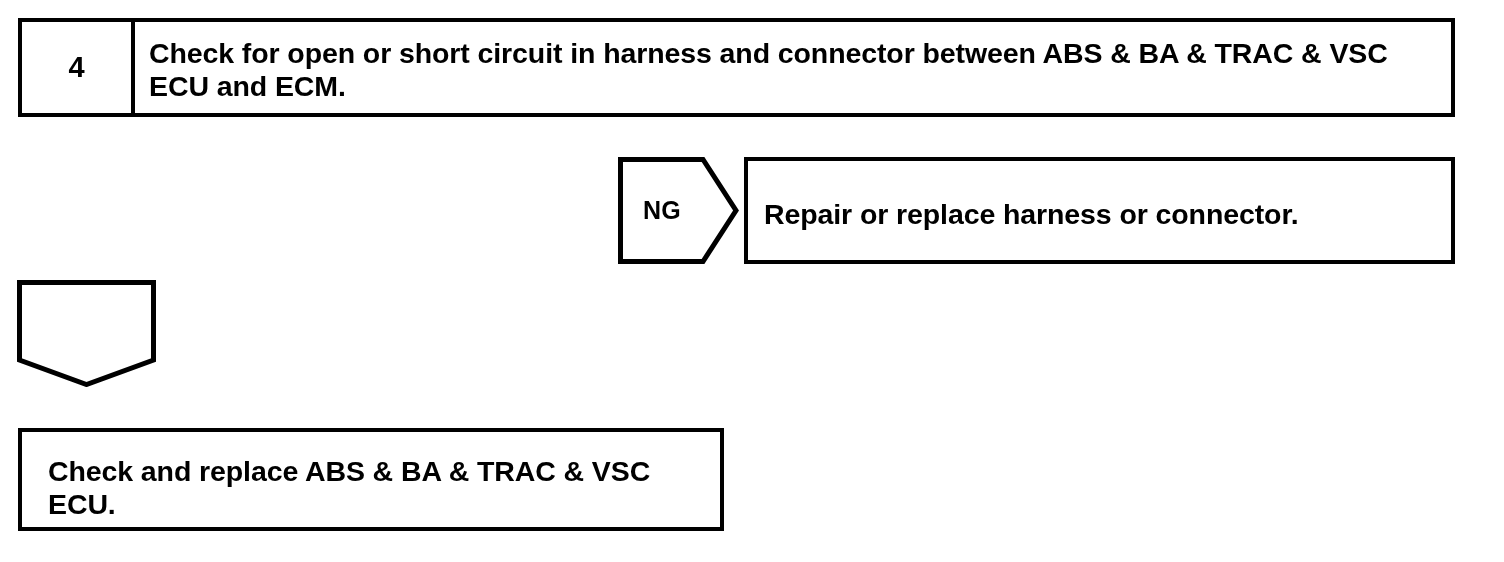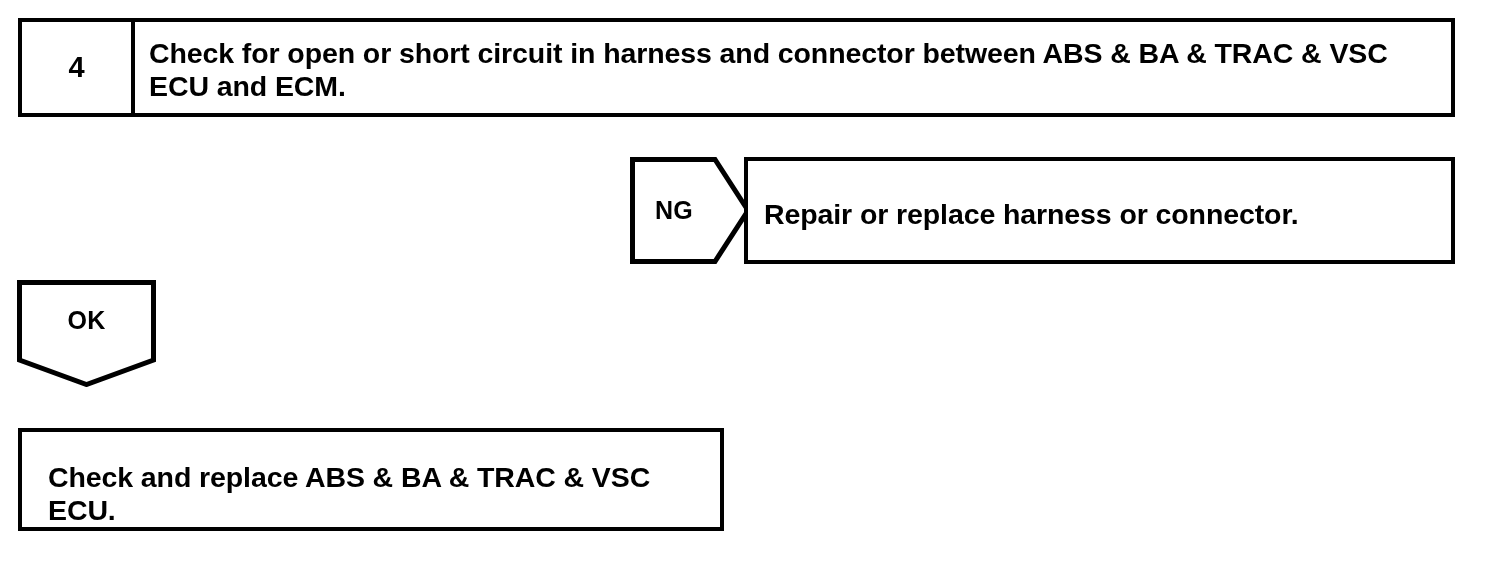--- a/index.html
+++ b/index.html
@@ -64,21 +64,20 @@
     display: block;
   }
 
   
   .ng-shape {
     position: absolute;
     left: 618px;
     top: 157px;
     width: 121px;
     height: 129px;
-    margin-left: 12px;
   }
   .ng-shape svg {
     display: block;
     width: 121px;
     height: 107px;
   }
   .ng-label {
     position: absolute;
     left: 0;
     top: 0;
@@ -144,21 +143,21 @@
   .ok-result-box {
     position: absolute;
     left: 18px;
     top: 428px;
     width: 706px;
     height: 103px;
     box-sizing: border-box;
     border: 4px solid #000000;
     background: #ffffff;
     display: flex;
-    align-items: flex-end;
+    align-items: center;
     padding: 17px 12px 0 26px;
   }
   .ok-result-box span {
     font-size: 28.5px;
     font-weight: bold;
     line-height: 1.15;
     letter-spacing: -0.1px;
     display: block;
   }
 </style>
@@ -184,20 +183,19 @@
   </div>
 
   <div class="ng-result-box">
     <span>Repair or replace harness or connector.</span>
   </div>
 
   <div class="ok-shape">
     <svg viewBox="0 0 139 107" xmlns="http://www.w3.org/2000/svg">
       <polygon points="2.5,2.5 136.5,2.5 136.5,80 69.5,104.5 2.5,80" fill="#ffffff" stroke="#000000" stroke-width="5" stroke-linejoin="miter"></polygon>
     </svg>
-    <div class="ok-label">OK</div>
   </div>
 
   <div class="ok-result-box">
     <span>Check and replace ABS &amp; BA &amp; TRAC &amp; VSC ECU.</span>
   </div>
 
 </div>
 
 </body></html>

